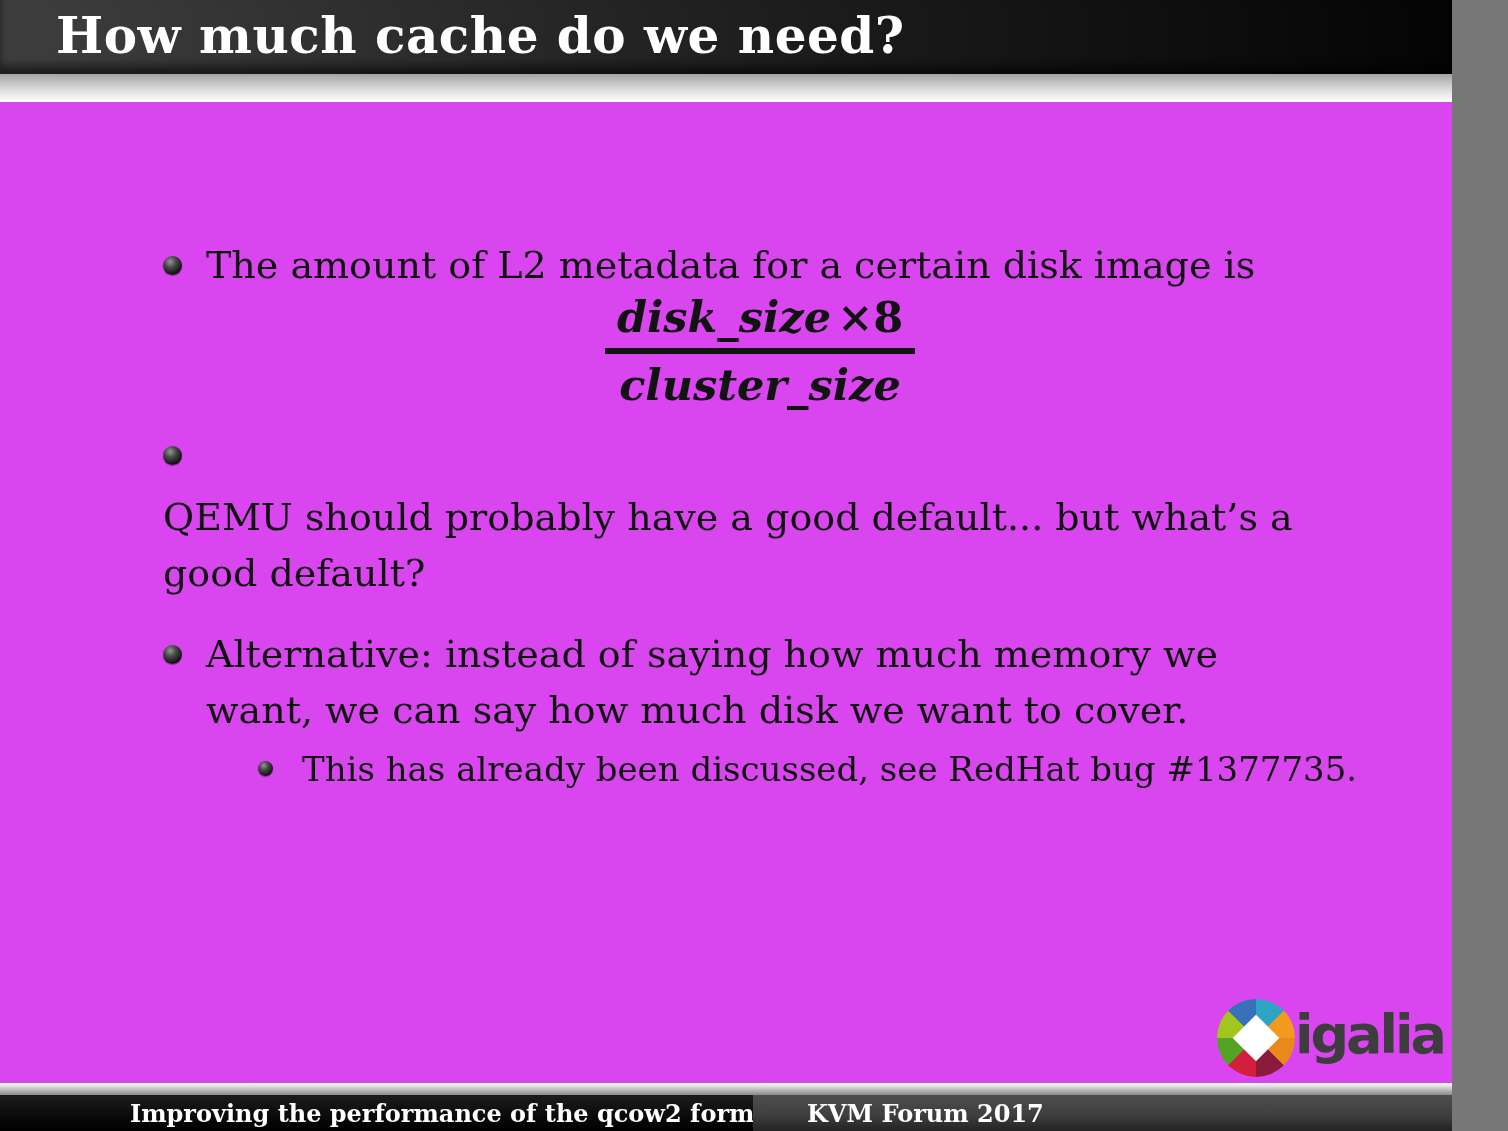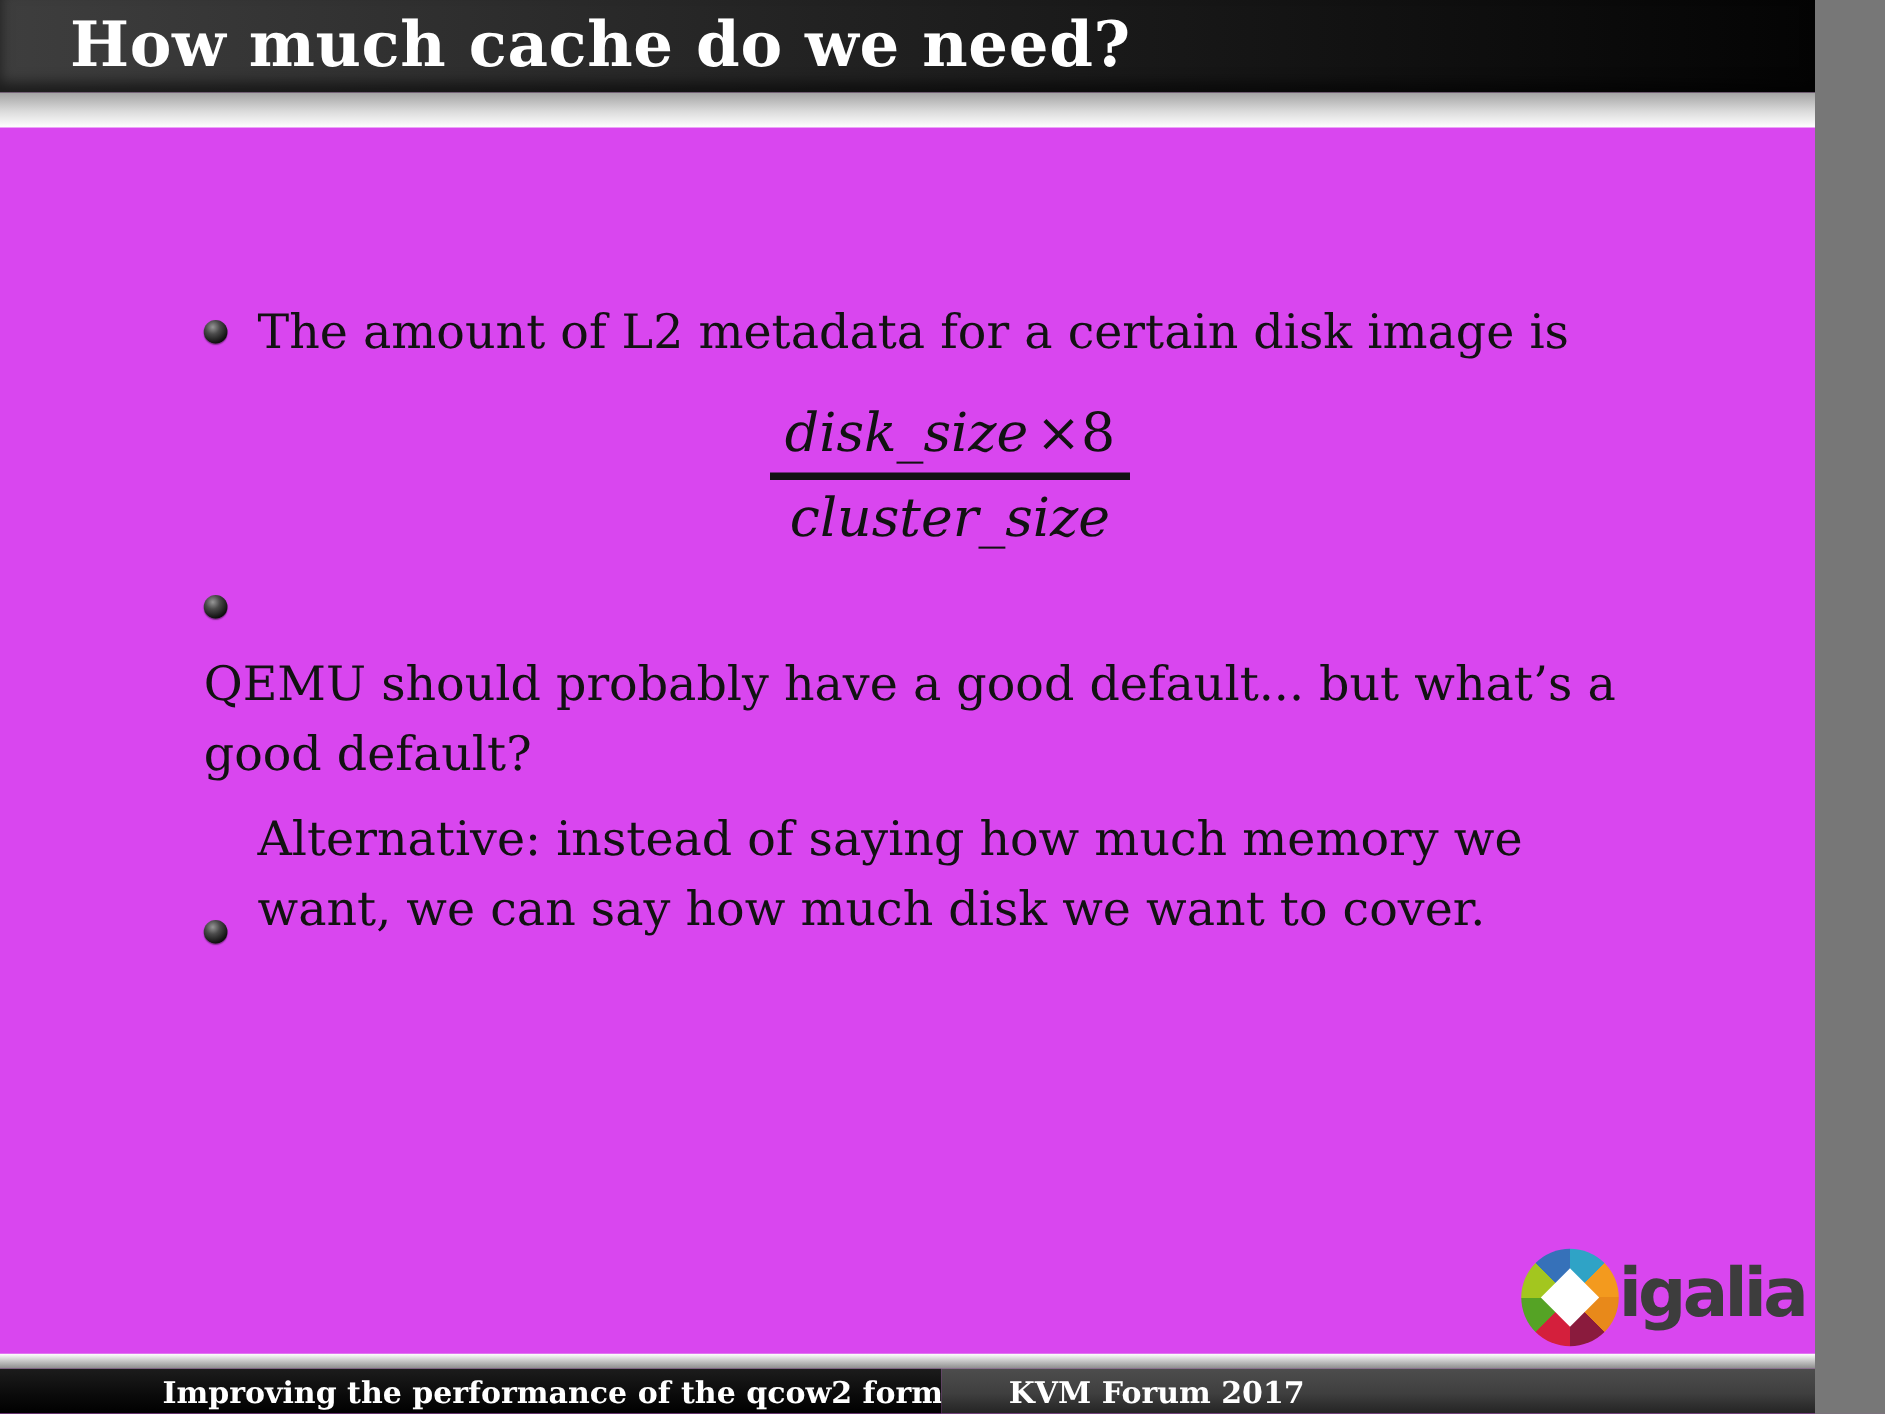--- a/index.html
+++ b/index.html
@@ -38,27 +38,27 @@
   }
   .item{display:flex;align-items:flex-start;gap:24px;}
   .lines span{display:block;line-height:56px;white-space:nowrap;}
   .ball{
     flex:0 0 19px;width:19px;height:19px;border-radius:50%;margin-top:19px;
     background:radial-gradient(circle at 38% 30%, #979797 0%, #4a4a4a 32%, #101010 72%, #000 100%);
     box-shadow:0 1px 1px rgba(0,0,0,.4);
   }
   .item-2{margin-top:45px;}
   .item-3{margin-top:18px;flex-direction:column;}
-  .item-4{margin-top:12px;align-items:flex-end;}
+  .item-4{margin-top:25px;}
   .item-sub{margin-top:6px;margin-left:95px;font-size:34px;gap:29px;}
   .item-sub .lines span{line-height:50px;}
   .ball-sub{flex:0 0 15px;width:15px;height:15px;margin-top:17px;}
 
   
-  .formula-wrap{margin-top:30px;text-align:center;}
+  .formula-wrap{text-align:center;font-weight:bold;}
   .formula{
     display:inline-block;
     transform:translateX(-28px);
     font-size:43px;font-style:italic;
     color:var(--text);
   }
   .formula .num{
     display:block;text-align:center;
     padding:0 12px 7px;line-height:1.12;
     border-bottom:6px solid var(--text);
@@ -153,20 +153,26 @@
     </div>
 
     <div class="item item-4">
       <span class="ball"></span>
       <div class="lines">
         <span>Alternative: instead of saying how much memory we</span>
         <span>want, we can say how much disk we want to cover.</span>
       </div>
     </div>
 
+    <div class="item item-sub">
+      <span class="ball ball-sub"></span>
+      <div class="lines">
+        <span>This has already been discussed, see RedHat bug #1377735.</span>
+      </div>
+    </div>
 
   </main>
 
   <div class="logo">
     <span class="logo-mark"></span>
     <span class="logo-text">igalia</span>
   </div>
 
   <div class="footer-shadow"></div>
   <footer class="footer">

